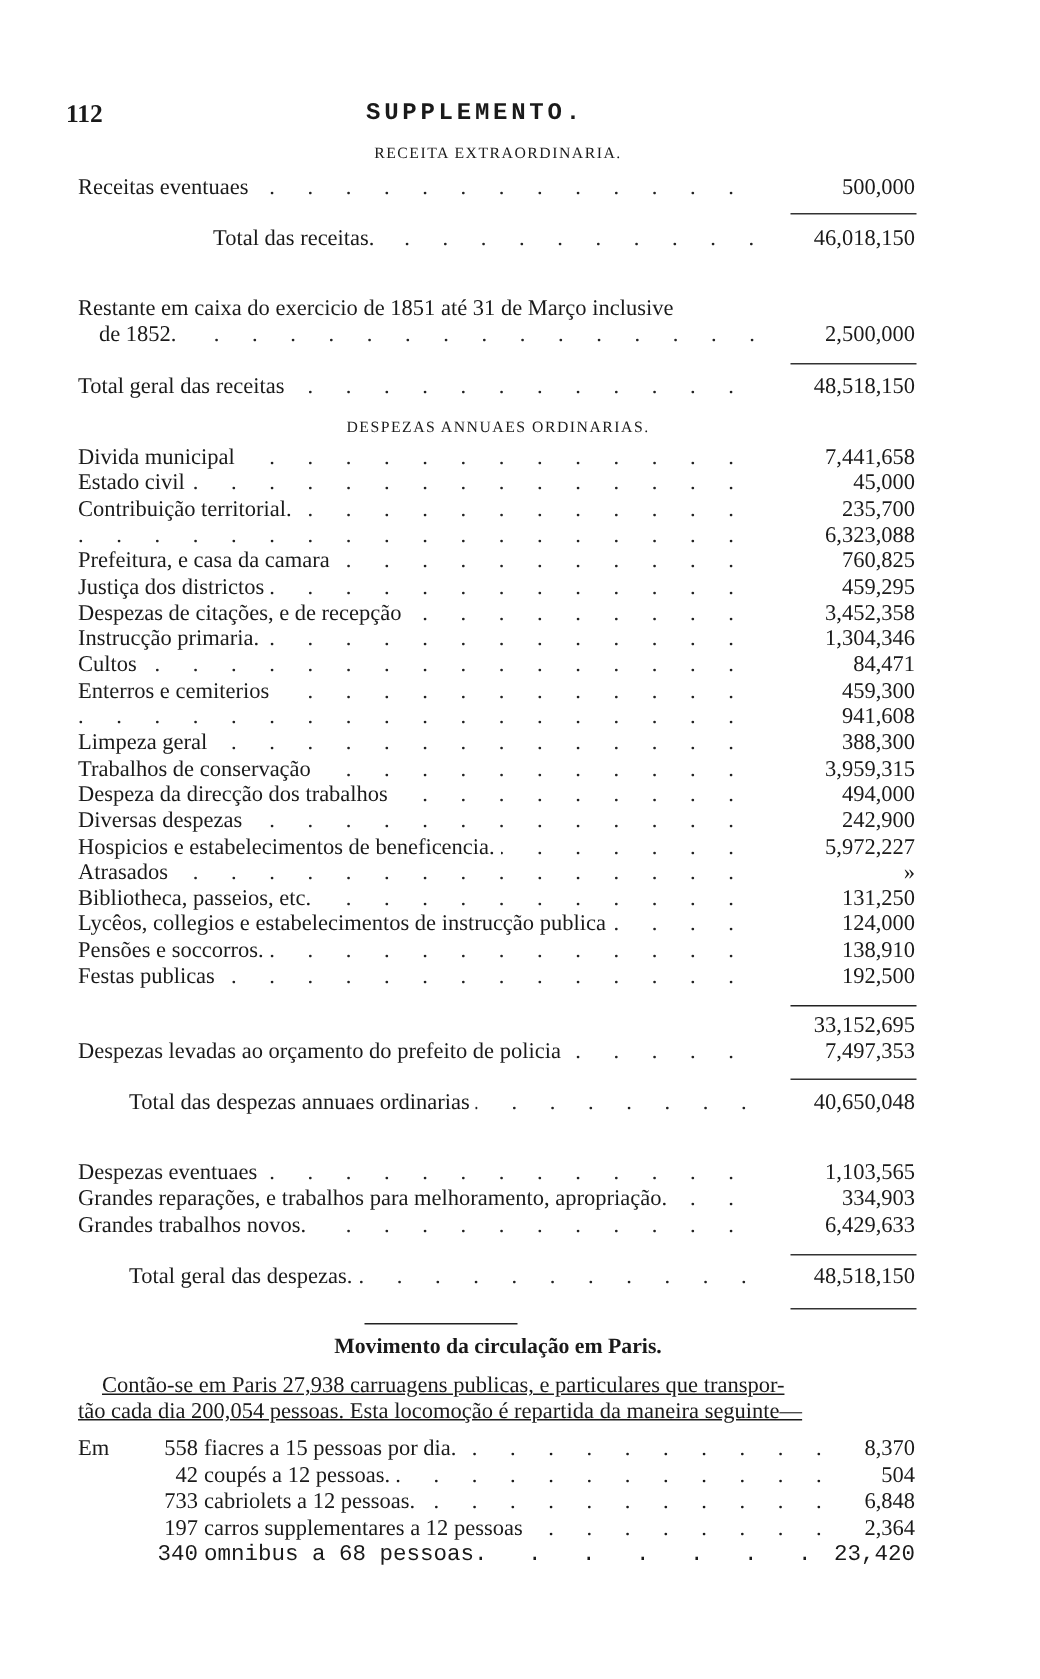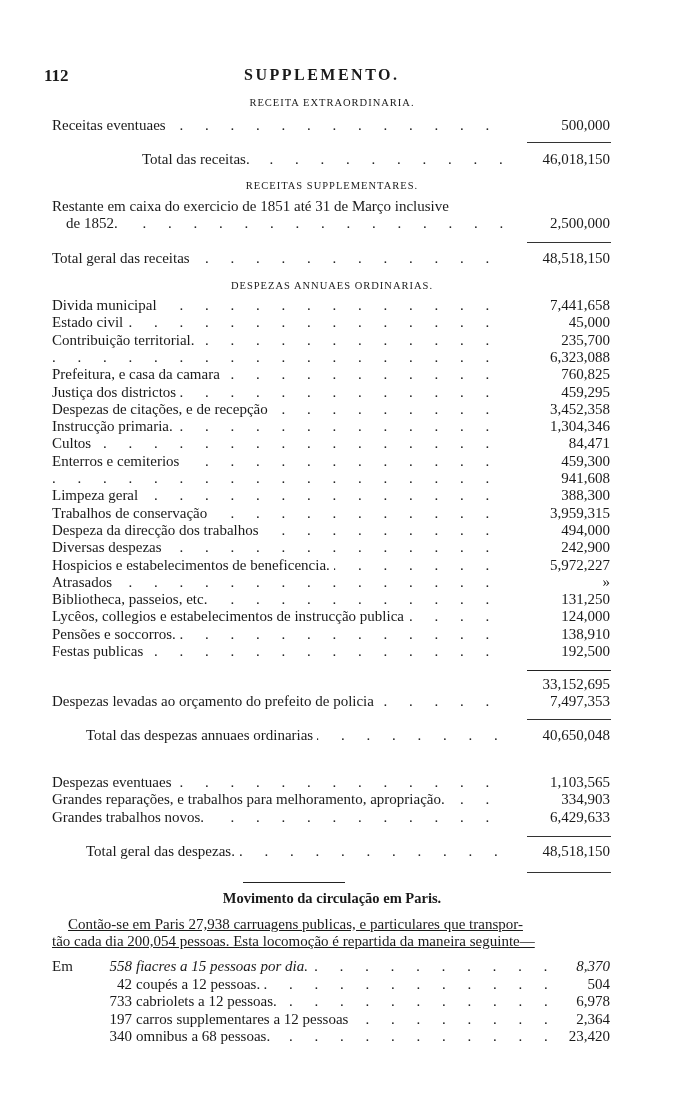--- a/index.html
+++ b/index.html
@@ -4,21 +4,21 @@
 <style>
   html, body { margin: 0; padding: 0; background: #ffffff; }
   body {
     width: 693px; height: 1119px; position: relative; overflow: hidden;
     font-family: "Liberation Serif", "DejaVu Serif", serif;
     color: #1a1a1a;
   }
   .page { position: absolute; left: 0; top: 0; width: 693px; height: 1119px; }
   .running-head { position: absolute; top: 66px; left: 44px; width: 570px; height: 22px; }
   .page-num { position: absolute; left: 0; top: 0; font-weight: bold; font-size: 17px; }
-  .head-title { position: absolute; left: 200px; top: 0; font-weight: bold; font-size: 16px; letter-spacing: 2.5px; }
+  .head-title { position: absolute; left: 200px; top: 0; font-weight: bold; font-size: 16px; letter-spacing: 2.5px; font-family: Liberation Mono, monospace; }
   .sec-head { position: absolute; left: 52px; width: 560px; text-align: center; font-size: 10.5px; letter-spacing: 1px; }
   .row { position: absolute; left: 52px; width: 560px; height: 17px; font-size: 15px; line-height: 17px; white-space: nowrap; }
   .row .lbl { position: absolute; left: 0; top: 0; background: #fff; padding-right: 4px; z-index: 2; }
   .row .dots { position: absolute; left: 0; right: 105px; top: 0; overflow: hidden; letter-spacing: 9px; color: #222; z-index: 1; }
   .row .val { position: absolute; right: 2px; top: 0; text-align: right; font-size: 15px; }
   .rule { position: absolute; height: 0; border-top: 1px solid #333; }
   .rule.dbl { border-top: 1.5px solid #222; }
   .short-rule { position: absolute; left: 243px; width: 102px; border-top: 1.5px solid #222; }
   .title2 { position: absolute; left: 52px; width: 560px; text-align: center; font-weight: bold; font-size: 14.5px; top: 890px; }
   .para { position: absolute; left: 52px; width: 560px; font-size: 15px; line-height: 17px; text-decoration: underline; }
@@ -46,21 +46,20 @@
     <span class="lbl">Receitas eventuaes</span>
     <span class="val">500,000</span>
   </div>
   <div class="rule" style="top:142px; left:527px; width:84px;"></div>
   <div class="row" style="top:151px">
     <span class="dots" style="left:90px">. . . . . . . . . . . . . . . . . . . . . . . . . . . . . . . . . .</span>
     <span class="lbl" style="left:90px">Total das receitas.</span>
     <span class="val">46,018,150</span>
   </div>
 
-  <div class="sec-head" style="top:180px">RECEITAS SUPPLEMENTARES.</div>
   <div class="row" style="top:198px">
     <span class="lbl">Restante em caixa do exercicio de 1851 até 31 de Março inclusive</span>
   </div>
   <div class="row" style="top:215px">
     <span class="dots" style="left:14px">. . . . . . . . . . . . . . . . . . . . . . . . . . . . . . . . . . .</span>
     <span class="lbl" style="left:14px">de 1852.</span>
     <span class="val">2,500,000</span>
   </div>
   <div class="rule" style="top:242px; left:527px; width:84px;"></div>
   <div class="row" style="top:250px">
@@ -218,45 +217,45 @@
   <div class="rule" style="top:872px; left:527px; width:84px;"></div>
 
   <div class="short-rule" style="top:882px"></div>
   <div class="title2">Movimento da circulação em Paris.</div>
   <div class="para" style="top:916px">
     <div class="p1">Contão-se em Paris 27,938 carruagens publicas, e particulares que transpor-</div>
     <div>tão cada dia 200,054 pessoas. Esta locomoção é repartida da maneira seguinte—</div>
   </div>
   <div class="em-col" style="top:958px">Em</div>
   <div id="circ-list">
-      <div class="circ" style="top: 958px; font-style: italic;">
+      <div class="circ" style="top: 958px;">
         <span class="num">558</span>
         <span class="dots">. . . . . . . . . . . . . . . . . . . . . . . . . . . . . . . . . . . . . . .</span>
         <span class="lbl">fiacres a 15 pessoas por dia.</span>
         <span class="val">8,370</span>
       </div>
       <div class="circ" style="top: 975.6px;">
         <span class="num">42</span>
         <span class="dots">. . . . . . . . . . . . . . . . . . . . . . . . . . . . . . . . . . . . . . .</span>
         <span class="lbl">coupés a 12 pessoas.</span>
         <span class="val">504</span>
       </div>
       <div class="circ" style="top: 993.2px;">
         <span class="num">733</span>
         <span class="dots">. . . . . . . . . . . . . . . . . . . . . . . . . . . . . . . . . . . . . . .</span>
         <span class="lbl">cabriolets a 12 pessoas.</span>
-        <span class="val">6,978</span>
+        <span class="val">6,848</span>
       </div>
       <div class="circ" style="top: 1010.8px; text-decoration: underline;">
         <span class="num">197</span>
         <span class="dots">. . . . . . . . . . . . . . . . . . . . . . . . . . . . . . . . . . . . . . .</span>
         <span class="lbl">carros supplementares a 12 pessoas</span>
         <span class="val">2,364</span>
       </div>
-      <div class="circ" style="top: 1028.4px;">
+      <div class="circ" style="top: 1028.4px; font-family: Liberation Mono, monospace;">
         <span class="num">340</span>
         <span class="dots">. . . . . . . . . . . . . . . . . . . . . . . . . . . . . . . . . . . . . . .</span>
         <span class="lbl">omnibus a 68 pessoas.</span>
         <span class="val">23,420</span>
       </div>
     </div>
 
 </div>
 
 </body></html>

